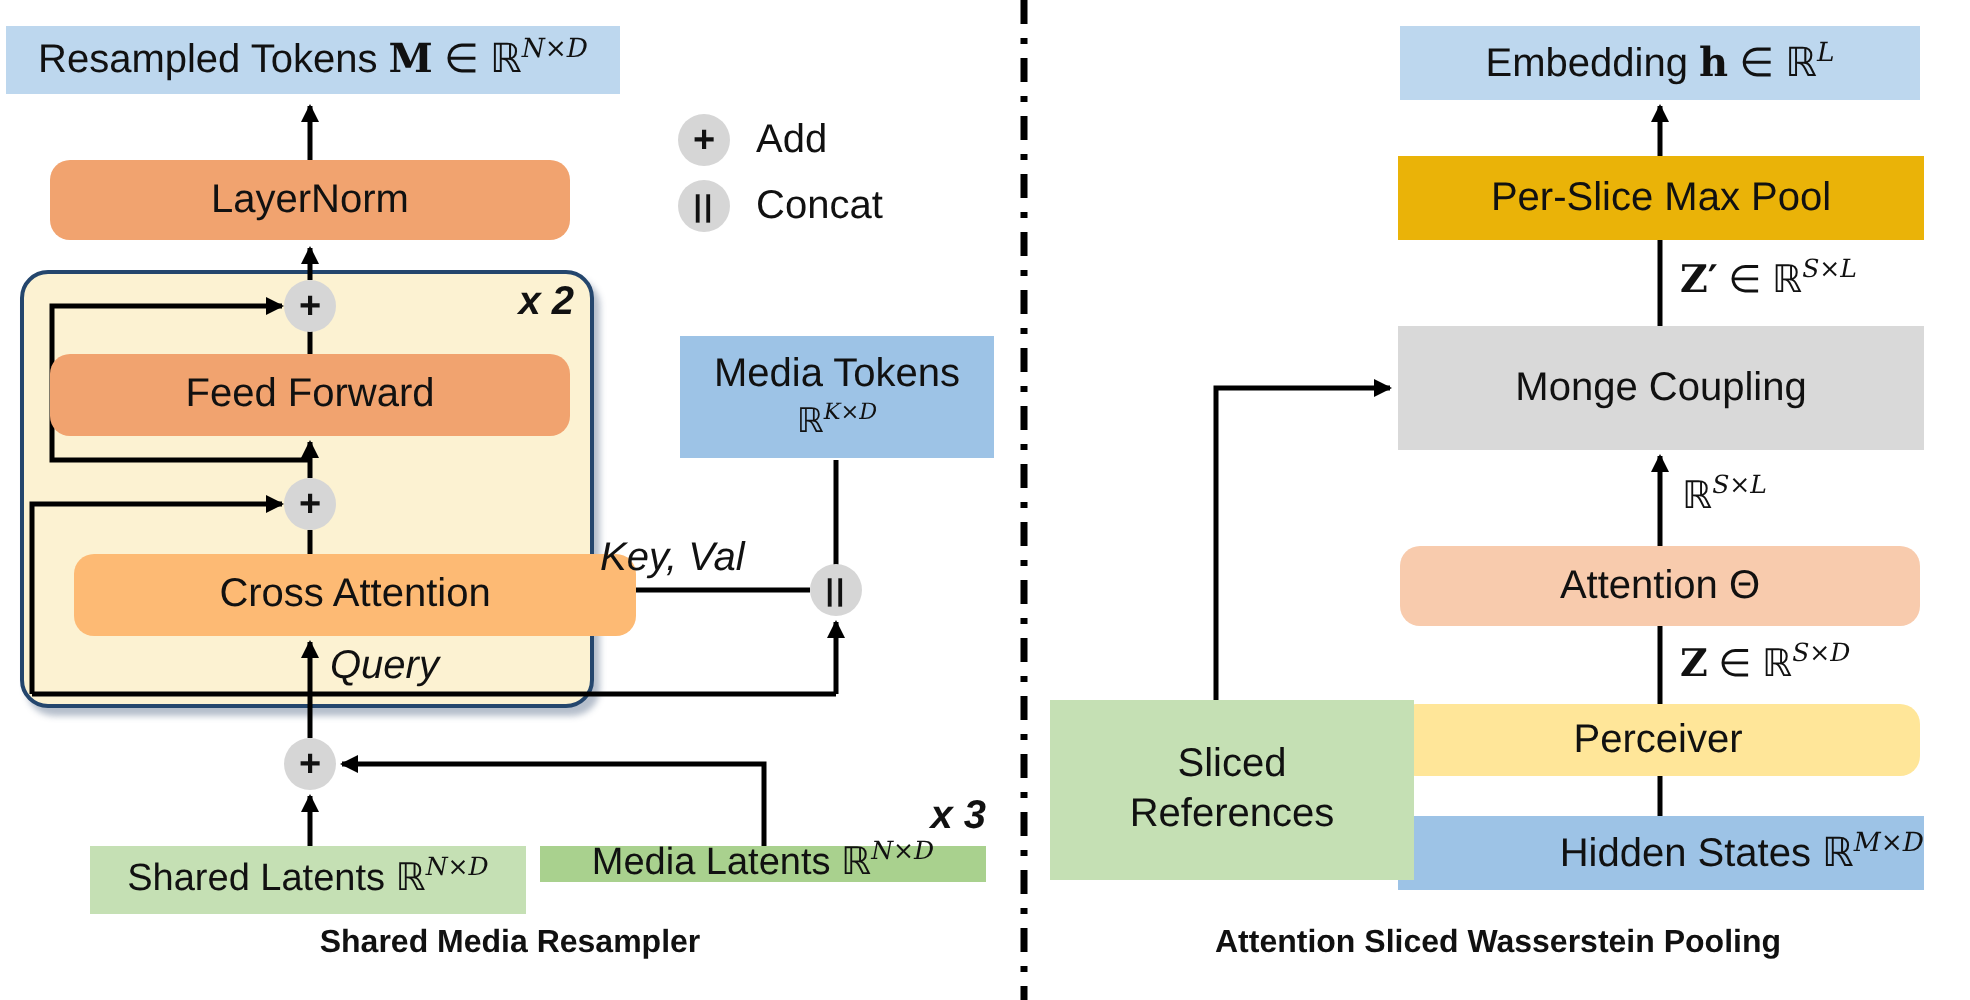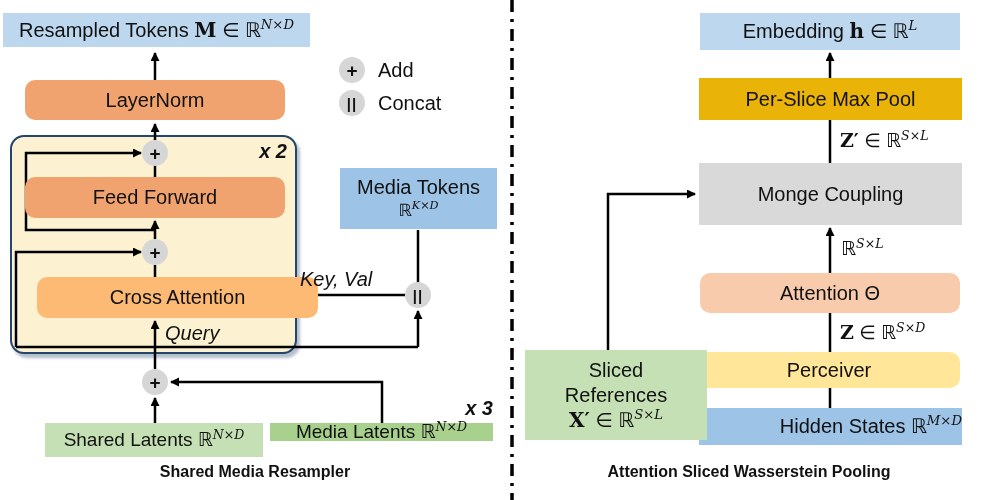--- a/index.html
+++ b/index.html
@@ -171,19 +171,18 @@
   </div>
 
   <div class="box" style="left: 699px; top: 408px; width: 263px; height: 37px; background-color: rgb(157, 195, 230); justify-content: flex-end;">
     <span><span>Hidden States</span> <span class="bb">ℝ</span><sup class="msup">M×D</sup></span>
   </div>
 
   <div class="box" style="left: 525px; top: 350px; width: 182px; height: 90px; background-color: rgb(197, 224, 180);">
     <span class="stack">
       <span>Sliced</span>
       <span>References</span>
-      <span><span class="mvar">X′</span> <span>∈</span> <span class="bb">ℝ</span><sup class="msup">S×L</sup></span>
     </span>
   </div>
 
   <div class="title" style="left:513px;top:463px;width:472px;">Attention Sliced Wasserstein Pooling</div>
 
 </div>
 
 </body></html>

